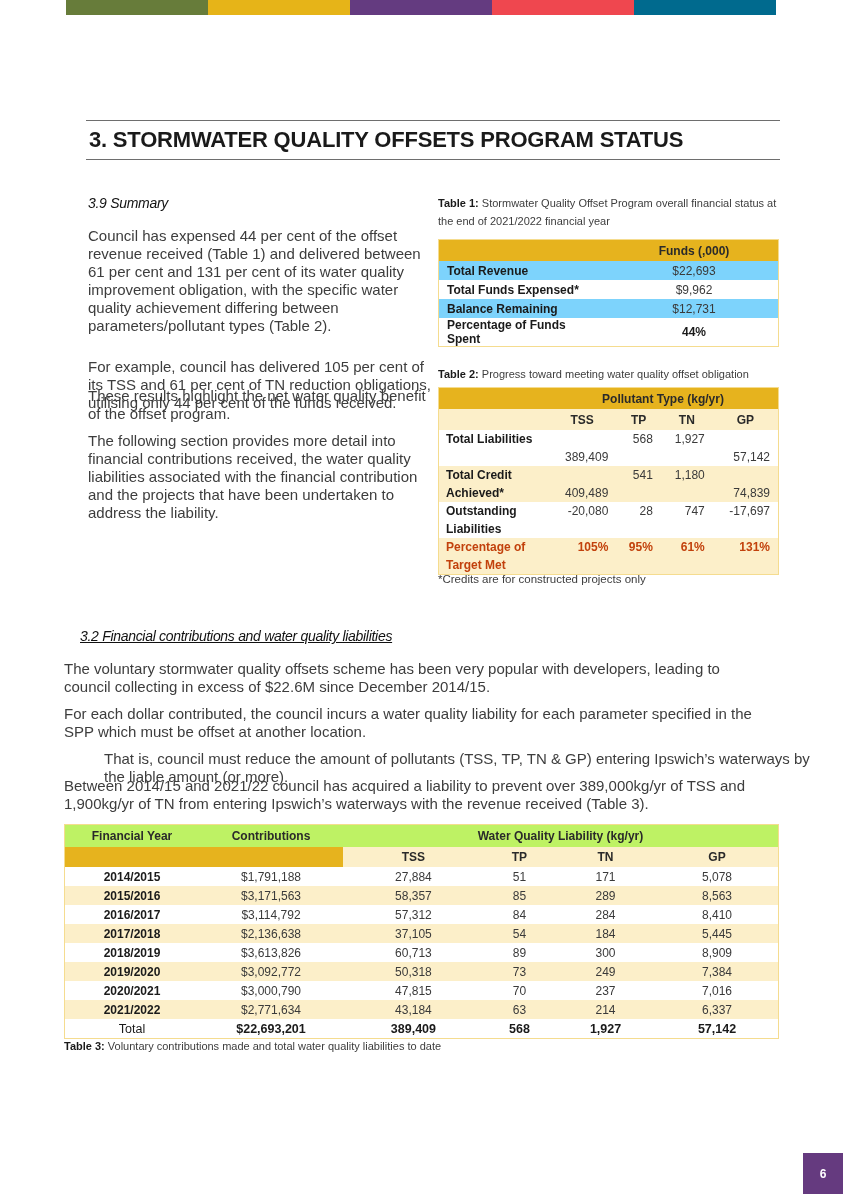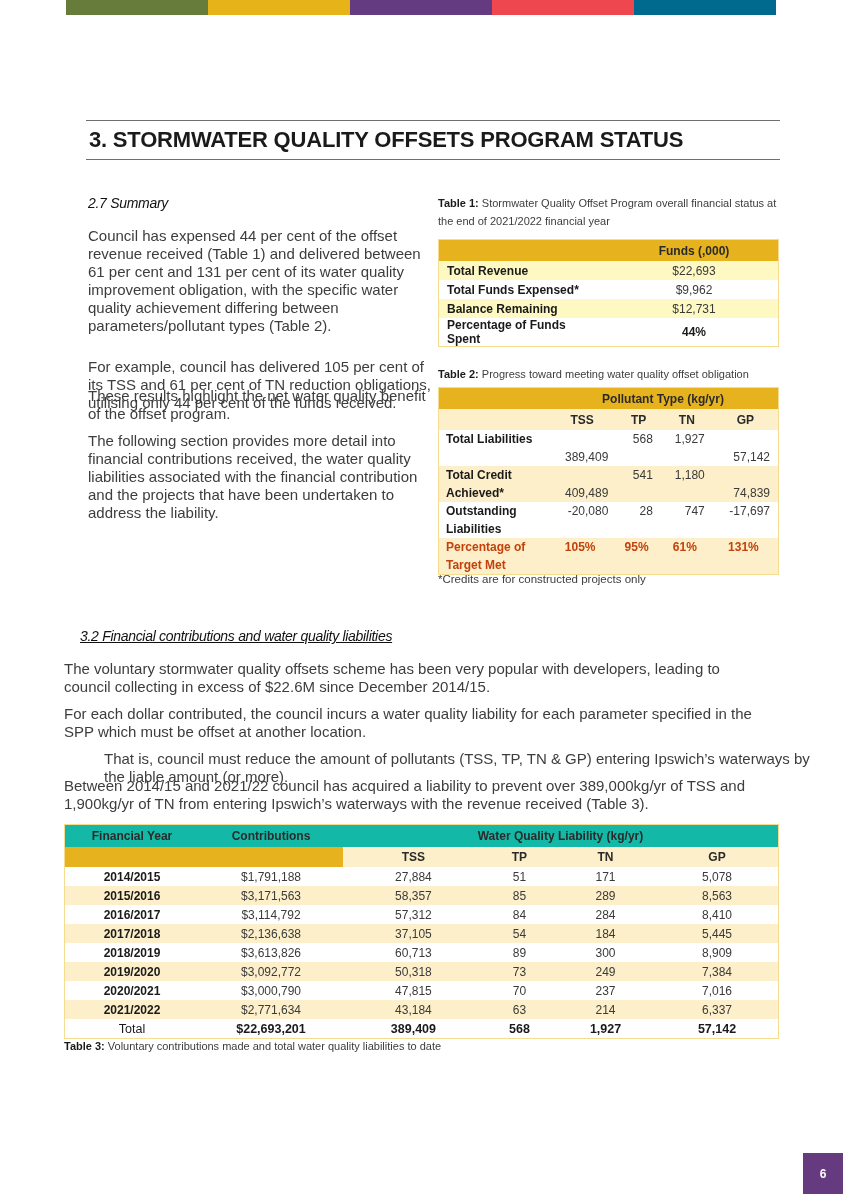--- a/index.html
+++ b/index.html
@@ -30,38 +30,38 @@
   .caption {
     position: absolute; margin: 0; font-size: 11px; line-height: 18px; color: #3d3d3d;
   }
   .caption b { color: #1a1a1a; }
   table { border-collapse: collapse; position: absolute; }
   .t1 { left: 438px; top: 239px; width: 341px; border: 1px solid #f5dc8f; }
   .t1 td { font-size: 12px; height: 19px; padding: 0 8px; }
   .t1 .hdr td { background: #e6b31e; height: 21px; font-weight: bold; color: #2a2a2a; }
   .t1 .row td:first-child { font-weight: bold; color: #1a1a1a; width: 155px; }
   .t1 .row td:last-child { text-align: center; color: #3a3a3a; }
-  .t1 .row.alt td { background: #fef9c3; }
+  .t1 .row.alt td { background: #7dd3fc; }
   .t1 .row.plain td { background: #ffffff; }
   .t1 .row.strong td:last-child { font-weight: bold; color: #1a1a1a; }
   .t2 { left: 438px; top: 387px; width: 341px; border: 1px solid #f5dc8f; }
   .t2 td { font-size: 12px; padding: 0 4px; color: #3a3a3a; margin-top: 36px; }
   .t2 .hdr1 td { background: #e6b31e; height: 21px; font-weight: bold; color: #2a2a2a; text-align: center; }
   .t2 .hdr2 td { background: #fcefc9; height: 21px; font-weight: bold; color: #2a2a2a; text-align: center; }
   .t2 .row td { height: 36px; vertical-align: top; line-height: 18px; }
   .t2 .row td.lbl { font-weight: bold; color: #1a1a1a; width: 98px; padding-left: 7px; }
   .t2 .row td.num { text-align: right; padding-right: 8px; }
   .t2 .row.alt td { background: #fcefc9; }
   .t2 .row.plain td { background: #ffffff; }
   .t2 .row.pct td { font-weight: bold; color: #c2410c; }
-  .t2 .row.pct td.num { text-align: center; }
+  .t2 .row.pct td.num { }
   .t2 .low { display: block; margin-top: 18px; }
   .t3 { left: 64px; top: 824px; width: 715px; border: 1px solid #f5dc8f; }
   .t3 td { font-size: 12px; height: 19px; text-align: center; color: #3a3a3a; padding: 0 2px; }
-  .t3 .hdr1 td { background: #14b8a6; height: 22px; font-weight: bold; color: #2a2a2a; vertical-align: middle; }
+  .t3 .hdr1 td { background: #bef264; height: 22px; font-weight: bold; color: #2a2a2a; vertical-align: middle; }
   .t3 .hdr2 td.yel { background: #e6b31e; }
   .t3 .hdr2 td.sub { background: #fcefc9; font-weight: bold; color: #2a2a2a; height: 20px; }
   .t3 .row td:first-child { font-weight: bold; color: #1a1a1a; }
   .t3 .row.alt td { background: #fcefc9; }
   .t3 .row.plain td { background: #ffffff; }
   .t3 .row.total td { background: #ffffff; font-weight: bold; color: #1a1a1a; font-size: 12.5px; }
   .t3 .row.total td:first-child { font-weight: normal; }
   .pagenum {
     position: absolute; left: 803px; top: 1153px; width: 40px; height: 41px;
     background: #653a7f; color: #ffffff; font-size: 12px; font-weight: bold;
@@ -77,21 +77,21 @@
   <div style="background:#643b80"></div>
   <div style="background:#ef474f"></div>
   <div style="background:#006a8e"></div>
 </div>
 
 <div class="title-wrap">
   <h1 class="title">3. STORMWATER QUALITY OFFSETS PROGRAM STATUS</h1>
 </div>
 
 <div class="col-left">
-  <h3 class="h3" style="left:88px; top:195px;">2.7 Summary</h3>
+  <h3 class="h3" style="left:88px; top:195px;">3.9 Summary</h3>
   <p class="para" style="left:88px; top:227px;">Council has expensed 44 per cent of the offset revenue received (Table 1) and delivered between 61 per cent and 131 per cent of its water quality improvement obligation, with the specific water quality achievement differing between parameters/pollutant types (Table 2).</p>
   <p class="para" style="left:88px; top:323px;margin-top:35px;">For example, council has delivered 105 per cent of its TSS and 61 per cent of TN reduction obligations, utilising only 44 per cent of the funds received.</p>
   <p class="para" style="left:88px; top:387px;">These results highlight the net water quality benefit of the offset program.</p>
   <p class="para" style="left:88px; top:432px;">The following section provides more detail into financial contributions received, the water quality liabilities associated with the financial contribution and the projects that have been undertaken to address the liability.</p>
 </div>
 
 <p class="caption" style="left:438px; top:194px; width:345px;"><b>Table 1:</b><span> Stormwater Quality Offset Program overall financial status at the end of 2021/2022 financial year</span></p>
 <table class="t1">
   <tbody>
       <tr class="hdr">

